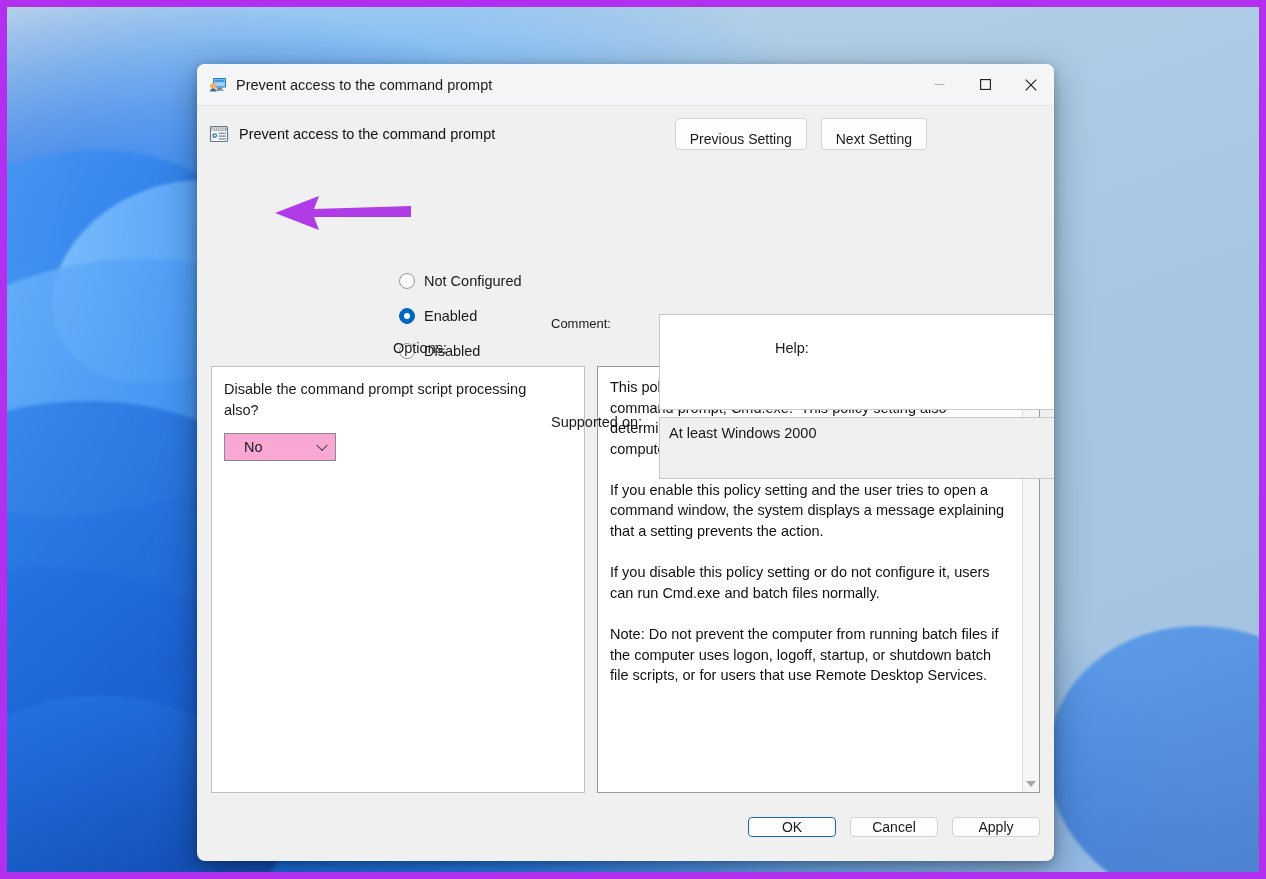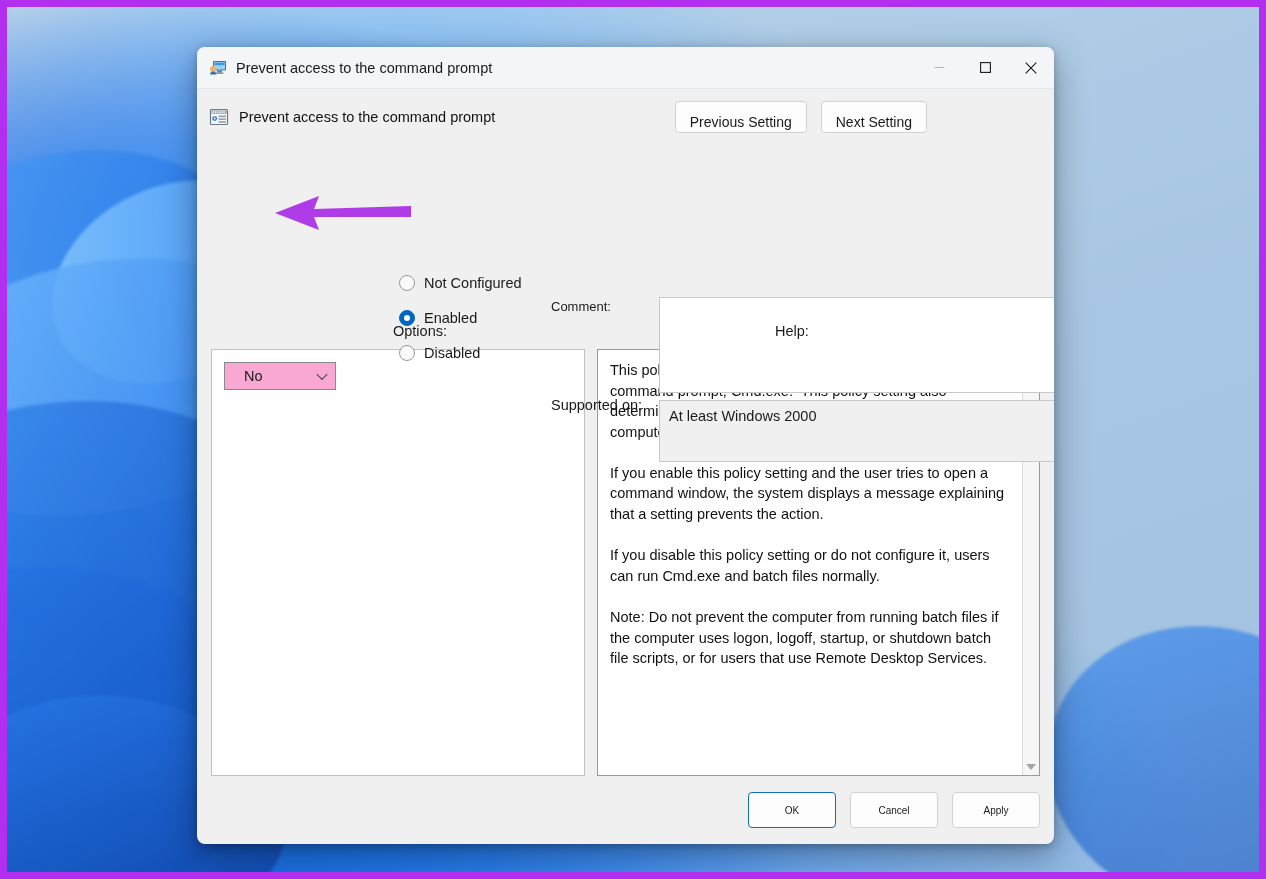--- a/index.html
+++ b/index.html
@@ -49,21 +49,21 @@
   #r5 { left: 40px; top: 180px; width: 250px; height: 190px;
         background: linear-gradient(120deg,#8ccbff,#3f93f7); transform: rotate(-26deg); }
   #r6 { left: -60px; top: 690px; width: 340px; height: 230px;
         background: linear-gradient(150deg,#2a7bee,#0b3f9f); transform: rotate(8deg); }
   #r7 { left: 1040px; top: 620px; width: 320px; height: 280px;
         background: linear-gradient(150deg,#2f86f2,#0f4cbb); transform: rotate(12deg); opacity:.6; }
 
   
   #dialog {
     position: absolute;
-    left: 190px; top: 40px;
+    left: 190px; top: 57px;
     width: 857px; height: 797px;
     background: #f0f0f0;
     border-radius: 8px;
     box-shadow: 0 10px 34px rgba(0,0,0,.34), 0 2px 8px rgba(0,0,0,.22);
     overflow: hidden;
     display: flex; flex-direction: column;
   }
 
   
   #titlebar {
@@ -113,21 +113,21 @@
   #state-area {
     flex: 0 0 auto;
     position: relative;
     height: 178px;
     padding: 0 14px;
   }
   #radios {
     position: absolute; left: 202px; top: 111px;
   }
   .radio-row {
-    display: flex; align-items: flex-end;
+    display: flex; align-items: flex-start;
     height: 35px;
   }
   .radio {
     width: 16px; height: 16px; border-radius: 50%;
     border: 1.5px solid #999;
     background: #fbfbfb;
     margin-right: 9px;
     flex: 0 0 auto;
     position: relative;
   }
@@ -254,22 +254,22 @@
 
   
   #footer {
     flex: 0 0 auto;
     height: 68px;
     display: flex; align-items: center; justify-content: flex-end;
     padding-right: 14px;
     gap: 14px;
   }
   .footer-btn {
-    width: 88px; height: 36px;
-    font-size: 10px;
+    width: 88px; height: 20px;
+    font-size: 14px;
     border-radius: 4px;
     background: #fdfdfd;
     border: 1px solid #d2d2d2;
     color: #1a1a1a;
     font-family: "Liberation Sans", sans-serif;
     cursor: default;
   }
   .footer-btn.default {
     border: 1.6px solid #0f6cbd;
   }
@@ -379,20 +379,21 @@
       </div>
     </div>
 
     <div id="panel-labels">
       <div id="options-label">Options:</div>
       <div id="help-label">Help:</div>
     </div>
 
     <div id="panels">
       <div id="options-panel">
+        <div id="option-question">Disable the command prompt script processing also?</div>
         <div id="option-select">
           <span>No</span>
           <span class="chev"></span>
         </div>
       </div>
 
       <div id="help-panel">
         <div id="help-text">This policy setting prevents users from running the interactive command prompt, Cmd.exe.  This policy setting also determines whether batch files (.cmd and .bat) can run on the computer.
 
 If you enable this policy setting and the user tries to open a command window, the system displays a message explaining that a setting prevents the action.

